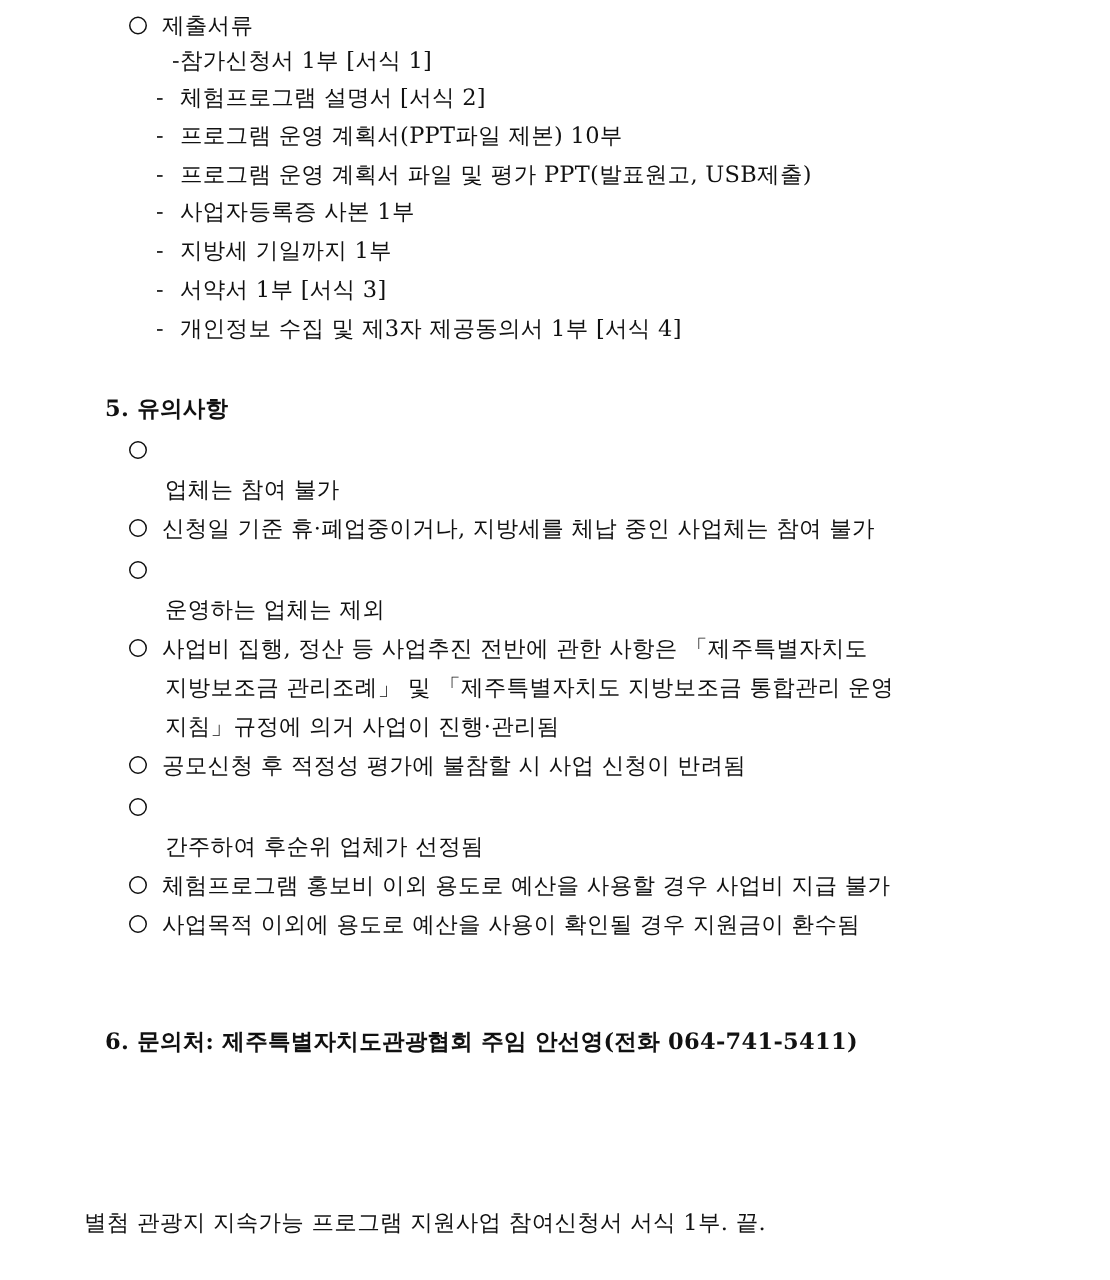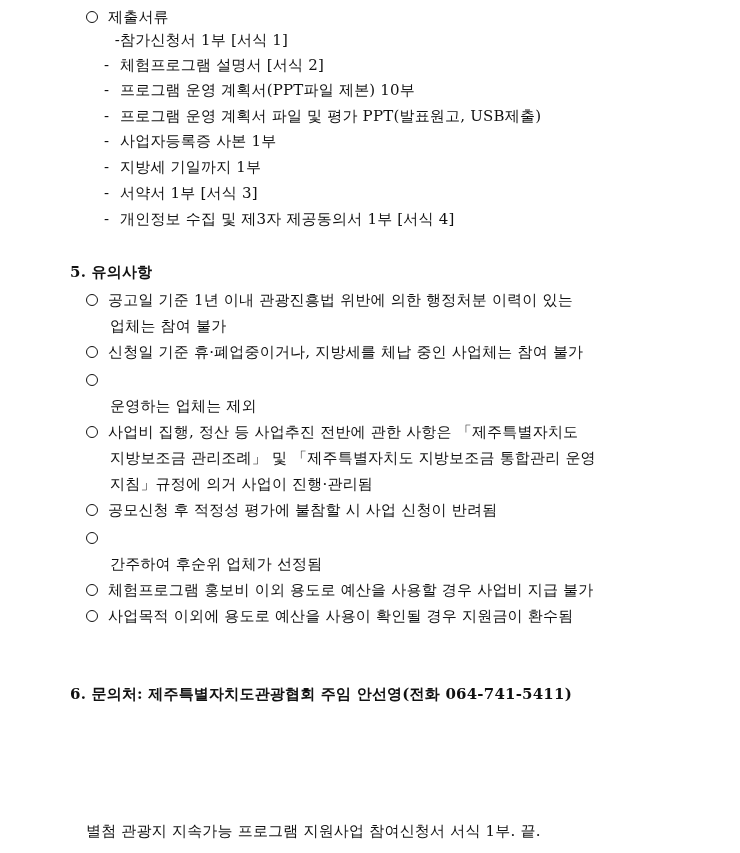--- a/index.html
+++ b/index.html
@@ -37,21 +37,21 @@
 <div class="line" style="left:104px; top:55px;"><span class="dash">-</span><span>체험프로그램 설명서 [서식 2]</span></div>
 <div class="line" style="left:104px; top:80px;"><span class="dash">-</span><span>프로그램 운영 계획서(PPT파일 제본) 10부</span></div>
 <div class="line" style="left:104px; top:106px;"><span class="dash">-</span><span>프로그램 운영 계획서 파일 및 평가 PPT(발표원고, USB제출)</span></div>
 <div class="line" style="left:104px; top:131px;"><span class="dash">-</span><span>사업자등록증 사본 1부</span></div>
 <div class="line" style="left:104px; top:157px;"><span class="dash">-</span><span>지방세 기일까지 1부</span></div>
 <div class="line" style="left:104px; top:183px;"><span class="dash">-</span><span>서약서 1부 [서식 3]</span></div>
 <div class="line" style="left:104px; top:209px;"><span class="dash">-</span><span>개인정보 수집 및 제3자 제공동의서 1부 [서식 4]</span></div>
 
 <div class="line heading" style="left:70px; top:262px;">5. 유의사항</div>
 
-<div class="line" style="left:86px; top:290px;"><span class="circ"></span><span>공고일 기준 1년 이내 관광진흥법 위반에 의한 행정처분 이력이 있는</span></div>
+<div class="line" style="left:86px; top:290px;"><span class="circ"></span></div>
 <div class="line" style="left:110px; top:316px;">업체는 참여 불가</div>
 
 <div class="line" style="left:86px; top:342px;"><span class="circ"></span><span>신청일 기준 휴·폐업중이거나, 지방세를 체납 중인 사업체는 참여 불가</span></div>
 
 <div class="line" style="left:86px; top:370px;"><span class="circ"></span></div>
 <div class="line" style="left:110px; top:396px;">운영하는 업체는 제외</div>
 
 <div class="line" style="left:86px; top:422px;"><span class="circ"></span><span>사업비 집행, 정산 등 사업추진 전반에 관한 사항은 「제주특별자치도</span></div>
 <div class="line" style="left:110px; top:448px;">지방보조금 관리조례」 및 「제주특별자치도 지방보조금 통합관리 운영</div>
 <div class="line" style="left:110px; top:474px;">지침」규정에 의거 사업이 진행·관리됨</div>
@@ -60,13 +60,13 @@
 
 <div class="line" style="left:86px; top:528px;"><span class="circ"></span></div>
 <div class="line" style="left:110px; top:554px;">간주하여 후순위 업체가 선정됨</div>
 
 <div class="line" style="left:86px; top:580px;"><span class="circ"></span><span>체험프로그램 홍보비 이외 용도로 예산을 사용할 경우 사업비 지급 불가</span></div>
 
 <div class="line" style="left:86px; top:606px;"><span class="circ"></span><span>사업목적 이외에 용도로 예산을 사용이 확인될 경우 지원금이 환수됨</span></div>
 
 <div class="line heading" style="left:70px; top:684px;">6. 문의처: 제주특별자치도관광협회 주임 안선영(전화 064-741-5411)</div>
 
-<div class="line" style="left:86px; top:805px;margin-top:16px;">별첨 관광지 지속가능 프로그램 지원사업 참여신청서 서식 1부.  끝.</div>
+<div class="line" style="left:56px; top:805px;">별첨 관광지 지속가능 프로그램 지원사업 참여신청서 서식 1부.  끝.</div>
 
 </body></html>

